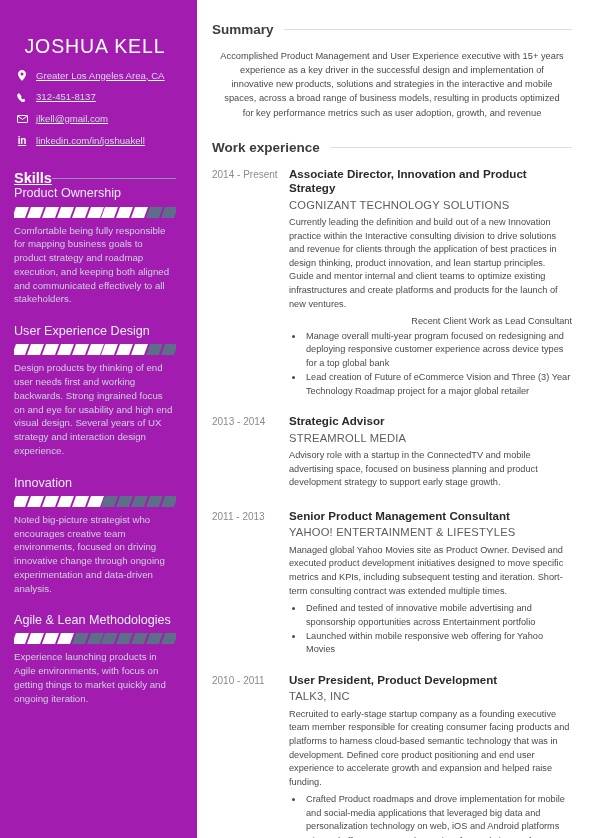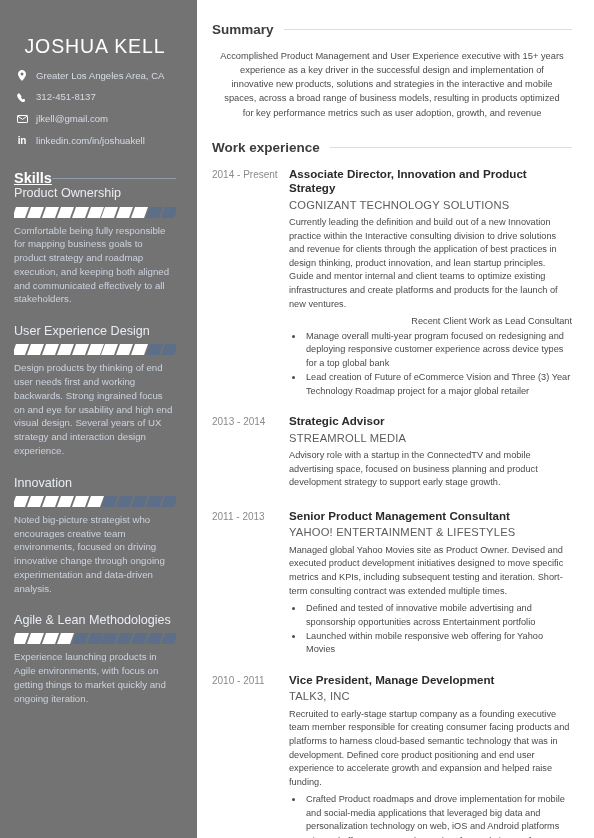--- a/index.html
+++ b/index.html
@@ -8,21 +8,21 @@
     background:#ffffff;
     font-family:"Liberation Sans", sans-serif;
     overflow:hidden;
     position:relative;
   }
   .page { display:flex; width:594px; height:838px; }
 
   
   .sidebar {
     width:197px; min-width:197px;
-    background:#737373;
+    background:#a21caf;
     color:#ffffff;
     padding:0 7px 0 0;
     box-sizing:border-box;
     overflow:hidden;
   }
   .sb-inner { padding:34px 14px 0 14px; }
 
   .name {
     font-size:19.5px;
     letter-spacing:0.9px;
@@ -35,21 +35,21 @@
   .subtitle {
     font-style:italic;
     font-weight:300;
     font-size:14px;
     text-align:center;
     color:#eef1f5;
     line-height:1.32;
     margin-bottom:18px;
   }
 
-  .contact-list { margin-top:12px; }
+  .contact-list { margin-top:12px;text-decoration:underline; }
   .contact-row {
     display:flex;
     align-items:center;
     gap:8px;
     font-size:9.6px;
     color:#d6dce6;
     line-height:1.1;
     margin-bottom:11px;
     padding-left:2px;
   }
@@ -360,21 +360,21 @@
             <div class="job-desc">Managed global Yahoo Movies site as Product Owner. Devised and executed product development initiatives designed to move specific metrics and KPIs, including subsequent testing and iteration. Short-term consulting contract was extended multiple times.</div>
             <ul class="bullets">
               <li>Defined and tested of innovative mobile advertising and sponsorship opportunities across Entertainment portfolio</li>
               <li>Launched within mobile responsive web offering for Yahoo Movies</li>
             </ul>
           </div>
         </div>
         <div class="job">
           <div class="job-dates">2010 - 2011</div>
           <div class="job-body">
-            <div class="job-title">Vice President, Manage Development</div>
+            <div class="job-title">User President, Product Development</div>
             <div class="job-company">TALK3, INC</div>
             <div class="job-desc">Recruited to early-stage startup company as a founding executive team member responsible for creating consumer facing products and platforms to harness cloud-based semantic technology that was in development. Defined core product positioning and end user experience to accelerate growth and expansion and helped raise funding.</div>
             <ul class="bullets">
               <li>Crafted Product roadmaps and drove implementation for mobile and social-media applications that leveraged big data and personalization technology on web, iOS and Android platforms</li>
               <li>Directed efforts to create elegant interface solutions to future-looking user experience models including facet/node-based semantic navigation and social feed configuration and filtering</li>
             </ul>
           </div>
         </div>
       </div>
 

